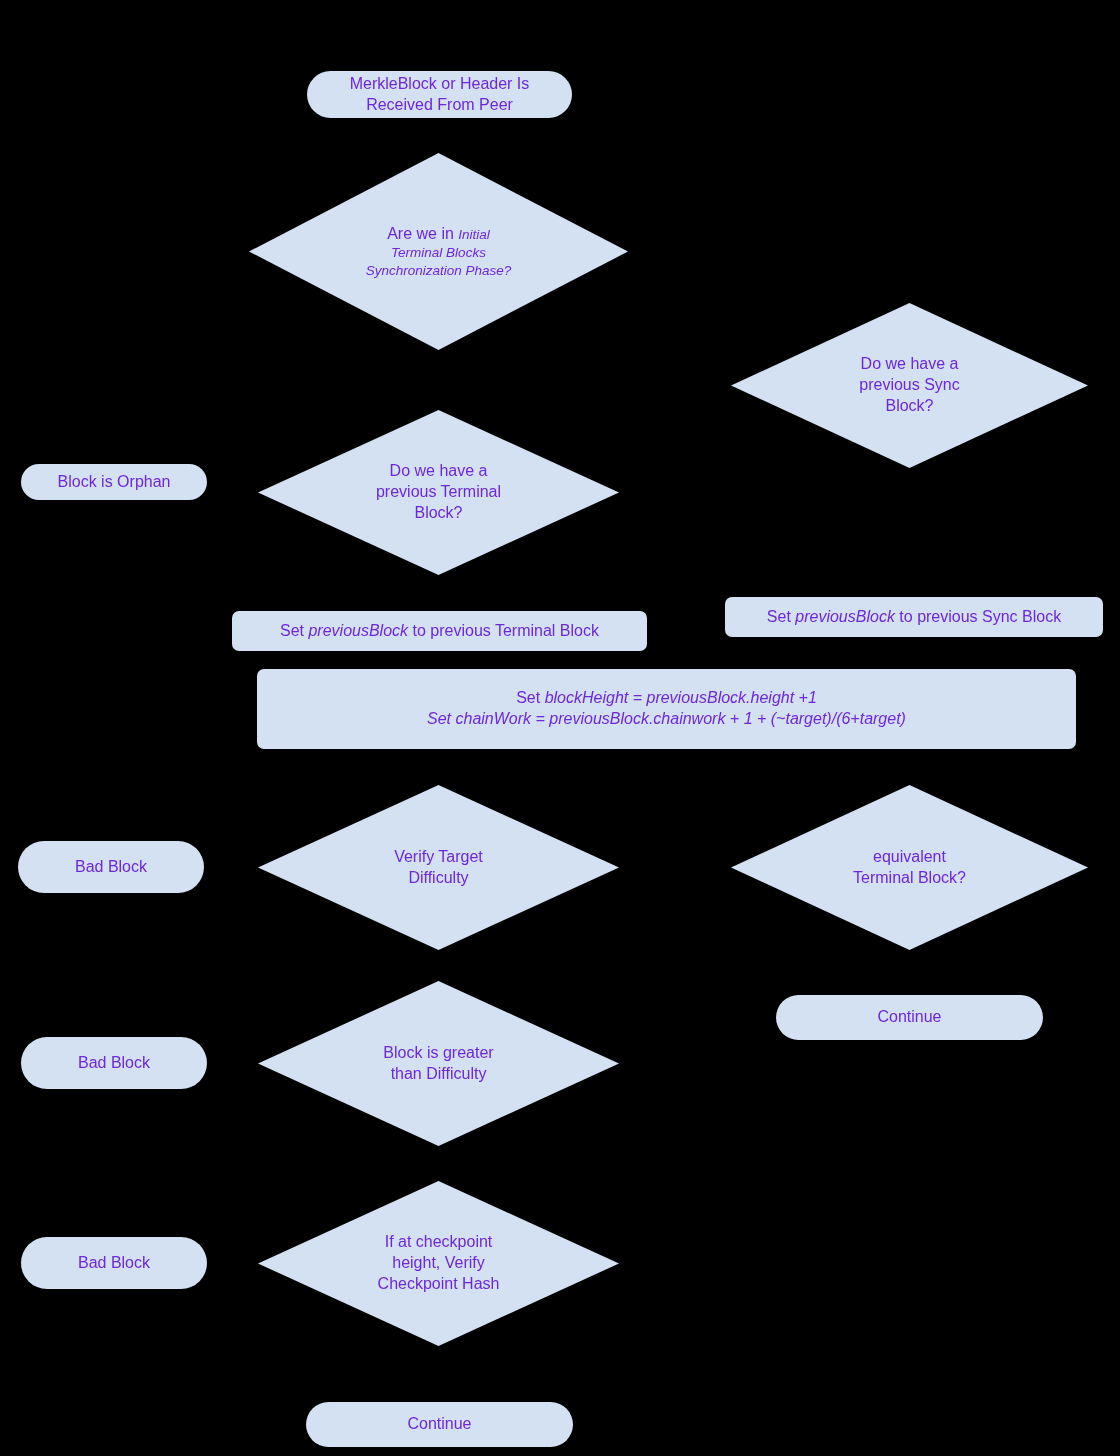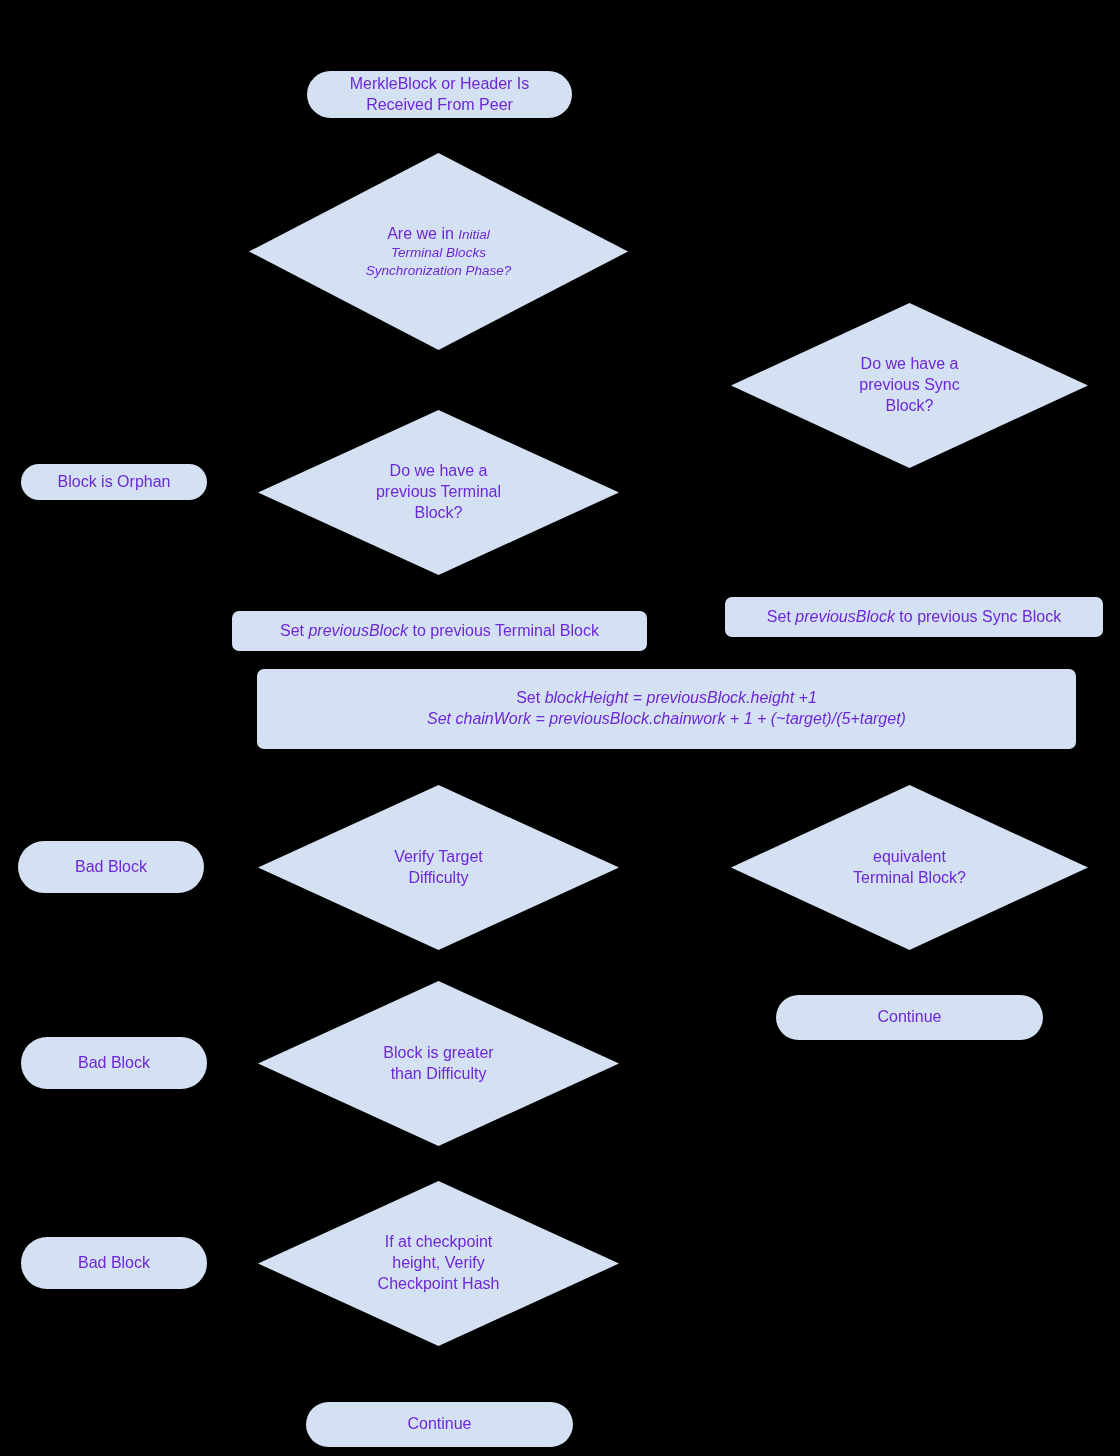--- a/index.html
+++ b/index.html
@@ -102,21 +102,21 @@
     <span class="label fs16"><span>Set </span><span class="ital">previousBlock</span><span> to previous Terminal Block</span></span>
   </div>
 
   <div class="node rect" style="left:725px; top:597px; width:378px; height:40px;">
     <span class="label fs16"><span>Set </span><span class="ital">previousBlock</span><span> to previous Sync Block</span></span>
   </div>
 
   <div class="node rect" style="left:257px; top:669px; width:819px; height:80px;">
     <span class="label fs16">
       <span class="ln"><span>Set </span><span class="ital">blockHeight = previousBlock.height +1</span></span>
-      <span class="ln ital">Set chainWork = previousBlock.chainwork + 1 + (~target)/(5+target)</span>
+      <span class="ln ital">Set chainWork = previousBlock.chainwork + 1 + (~target)/(6+target)</span>
     </span>
   </div>
 
   <div class="node pill" style="left:18px; top:841px; width:186px; height:52px;">
     <span class="label fs16">Bad Block</span>
   </div>
 
   <div class="node diamond" style="left:258px; top:785px; width:361px; height:165px;">
     <span class="label fs16">
       <span class="ln">Verify Target</span>

